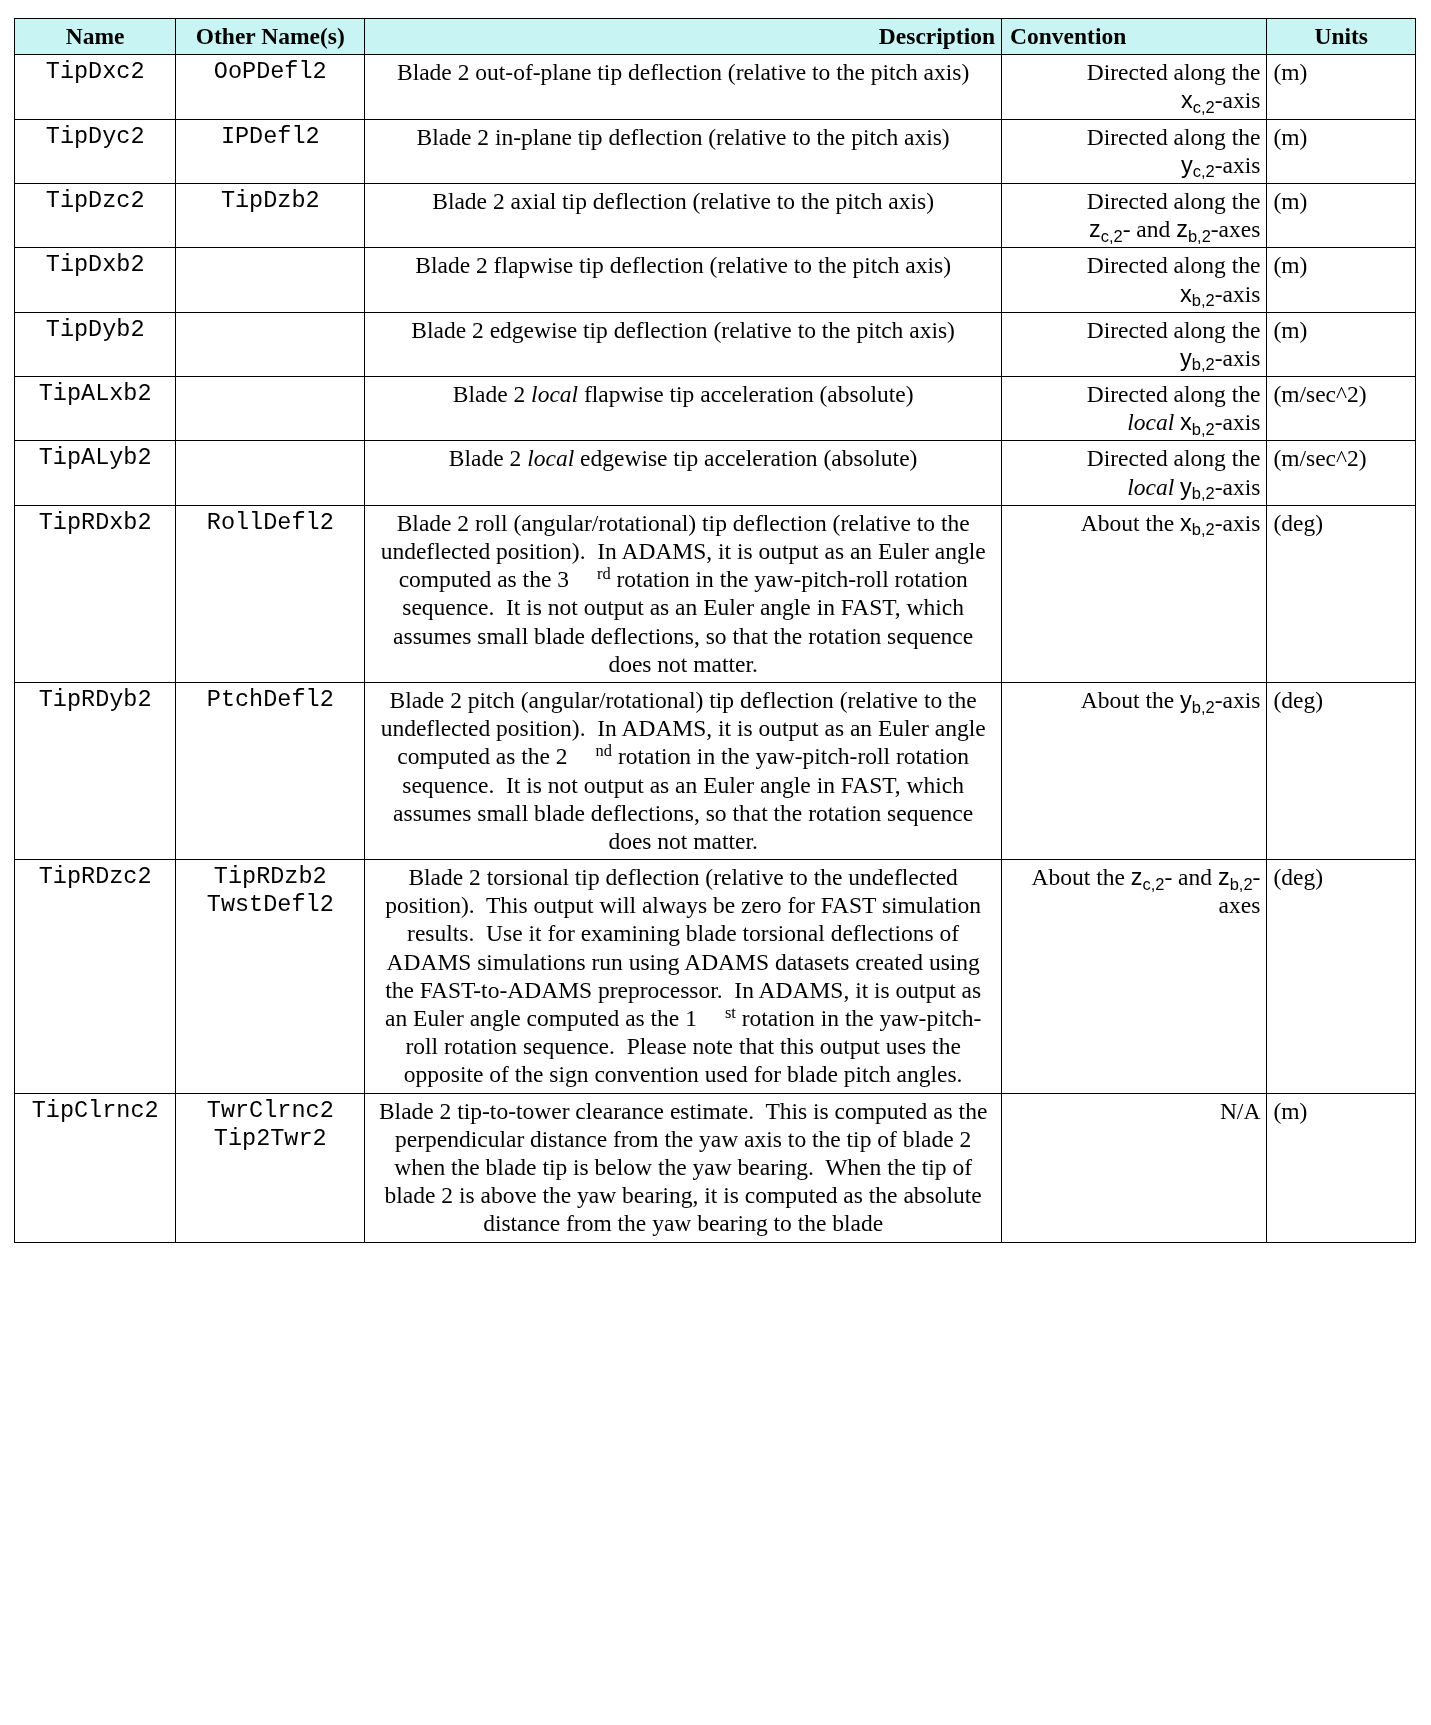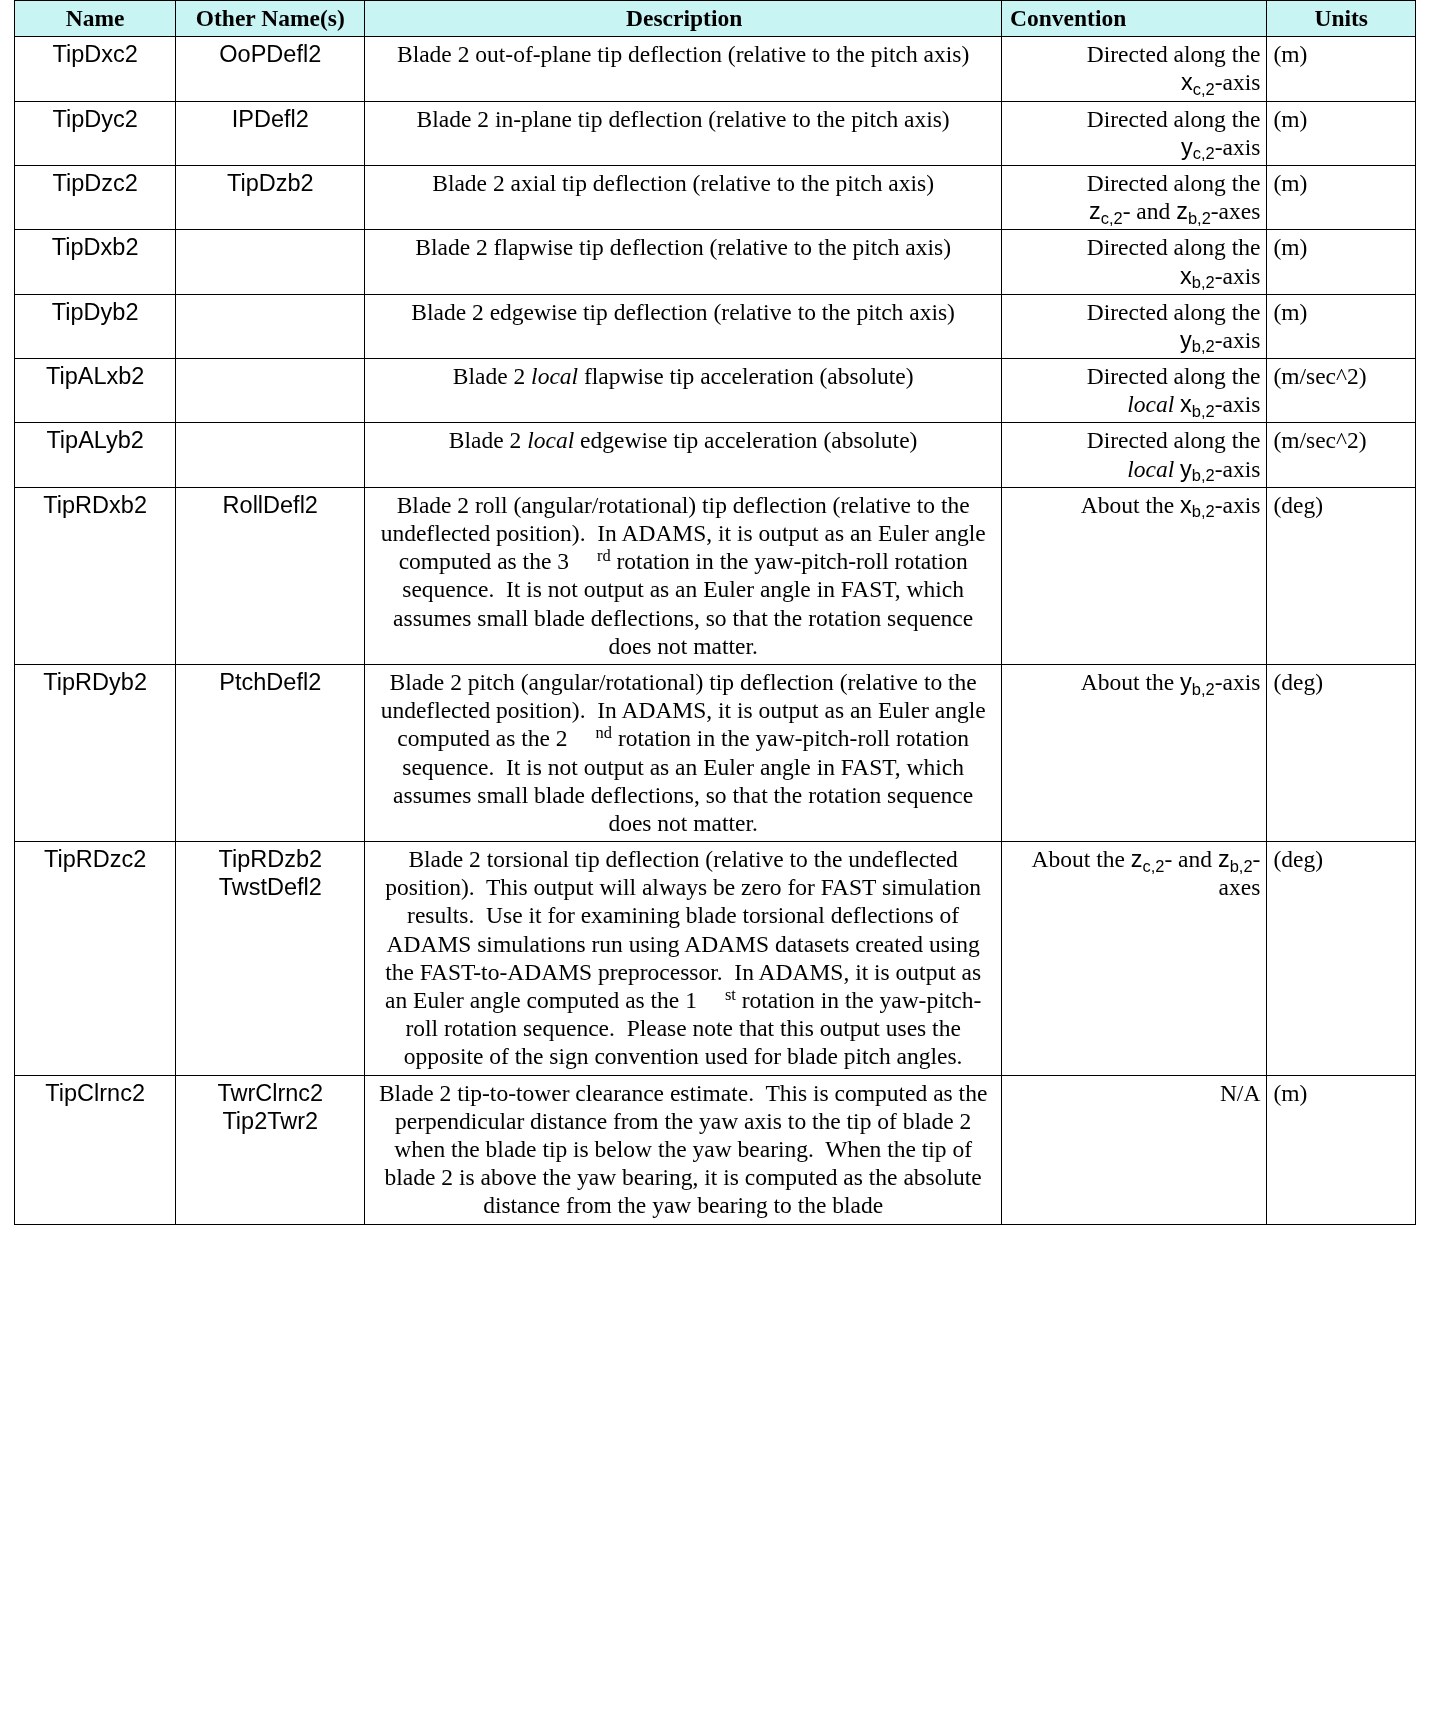--- a/index.html
+++ b/index.html
@@ -5,21 +5,21 @@
   html, body {
     margin: 0;
     padding: 0;
     background: #ffffff;
   }
   body {
     width: 1431px;
     font-family: "Liberation Serif", serif;
   }
   .table-wrap {
-    padding: 0 14px 0 14px;
+    padding: 18px 14px 0 14px;
     box-sizing: border-box;
     width: 1178px;
   }
   table.outputs {
     border-collapse: collapse;
     width: 1402px;
     table-layout: fixed;
   }
   table.outputs th,
   table.outputs td {
@@ -40,21 +40,21 @@
   }
   col.c-name   { width: 152px; }
   col.c-other  { width: 178px; }
   col.c-desc   { width: 600px; }
   col.c-conv   { width: 250px; }
   col.c-units  { width: 140px; }
 
   td.name, td.other {
     text-align: center;
     vertical-align: middle;
-    font-family: Liberation Sans, sans-serif;
+    font-family: Liberation Mono, monospace;
     font-size: 23px;
   }
   td.desc {
     text-align: center;
   }
   td.conv {
     text-align: right;
   }
   td.units {
     text-align: left;
@@ -75,21 +75,21 @@
     <col class="c-name">
         <col class="c-other">
         <col class="c-desc">
         <col class="c-conv">
         <col class="c-units">
   </colgroup>
   <thead>
     <tr>
       <th>Name</th>
       <th>Other Name(s)</th>
-      <th style="text-align:center; padding-left:8px;">Description</th>
+      <th style="text-align:right; padding-left:8px;">Description</th>
       <th style="text-align:left; padding-left:8px;">Convention</th>
       <th>Units</th>
     </tr>
   </thead>
   <tbody>
 
     <tr>
       <td class="name">TipDxc2</td>
       <td class="other">OoPDefl2</td>
       <td class="desc">Blade 2 out-of-plane tip deflection (relative to the pitch axis)</td>

